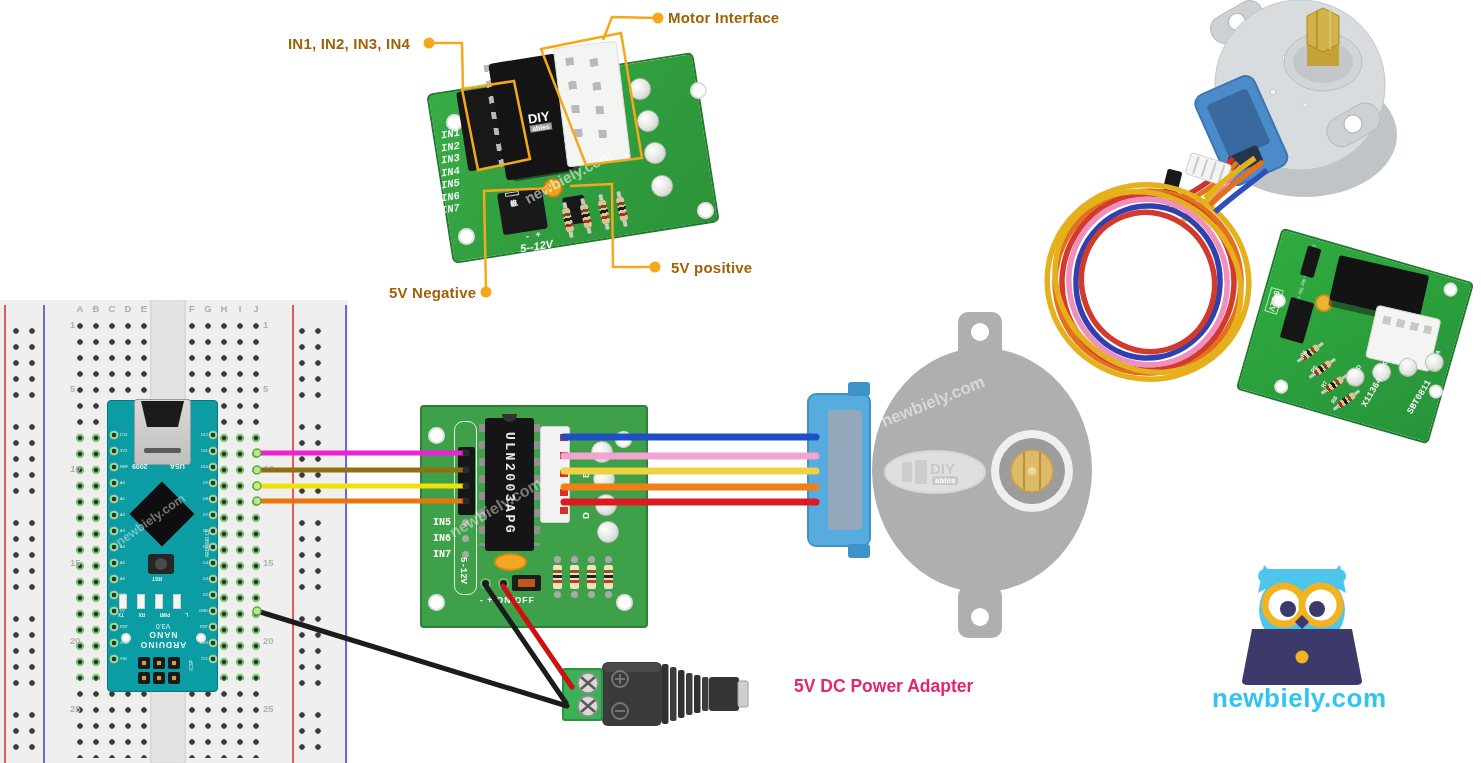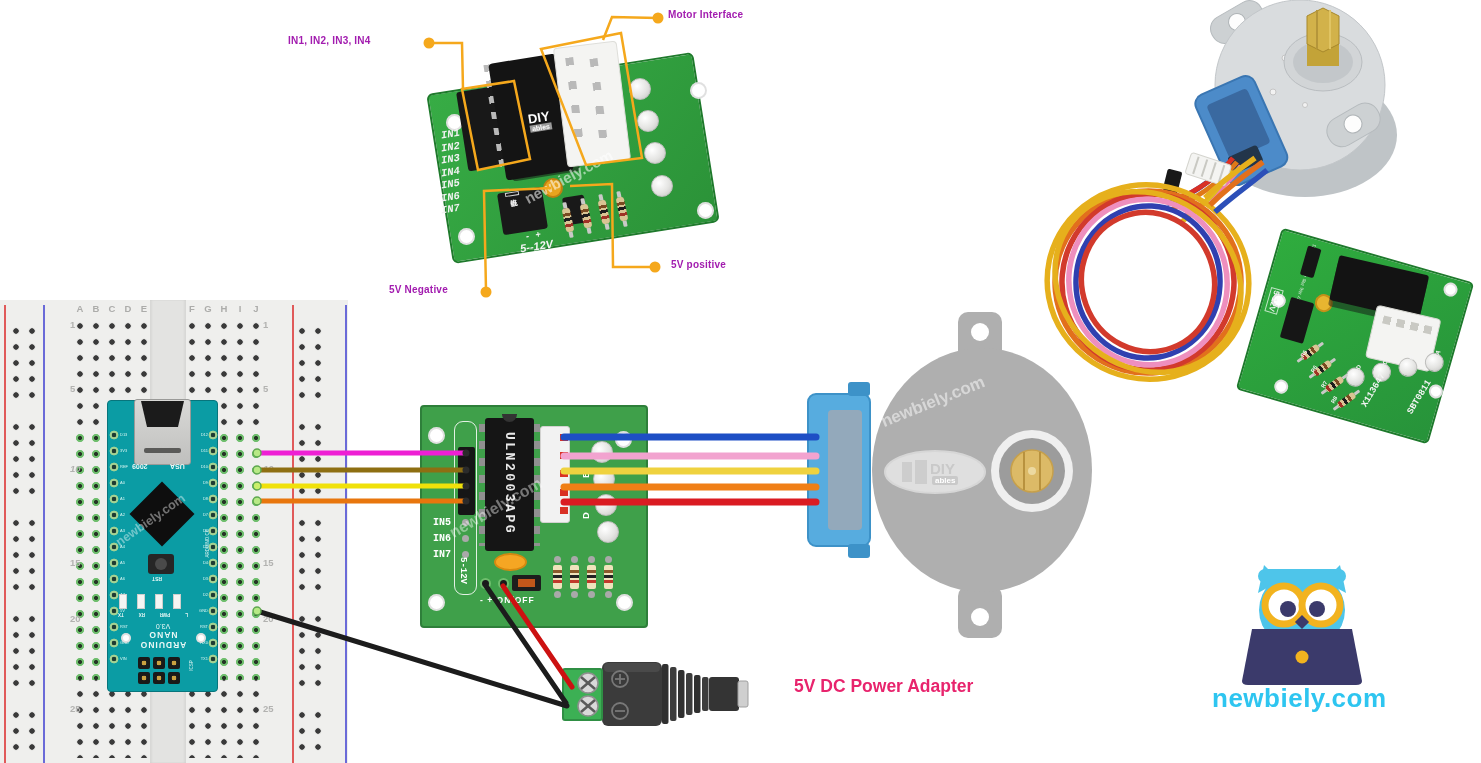--- a/index.html
+++ b/index.html
@@ -2,37 +2,37 @@
 <html><head>
 <meta charset="utf-8">
 <style>
   html,body{margin:0;padding:0;background:#fff;font-family:"Liberation Sans",sans-serif;}
   #stage{position:relative;width:1481px;height:763px;background:#fff;overflow:hidden;}
   #stage *{box-sizing:border-box;}
   .abs{position:absolute;}
   .txt{position:absolute;white-space:nowrap;}
 
   
-  .callout{position:absolute;font-weight:bold;font-size:10px;color:#a21caf;letter-spacing:.2px;}
+  .callout{position:absolute;font-weight:bold;font-size:15px;color:#a16207;letter-spacing:.2px;}
   .callout-pink{position:absolute;font-weight:bold;font-size:17.5px;color:#E8246D;}
 
   
   .bb{position:absolute;left:0;top:300px;width:348px;height:463px;background:#EFEFED;}
   .bb-mid{position:absolute;left:150px;top:0;width:36px;height:463px;background:#E3E3E1;box-shadow:inset 2px 0 2px rgba(0,0,0,.05),inset -2px 0 2px rgba(0,0,0,.05);}
   .rail-line{position:absolute;top:5px;width:2px;height:458px;}
   .holes{position:absolute;background-image:radial-gradient(circle at 8px 8px,#3A3A3A 2.4px,#DCDCDA 3px,transparent 3.9px);background-size:16px 16px;}
   .rail-holes{position:absolute;background-image:repeating-linear-gradient(to bottom,transparent 0 80px,#EFEFED 80px 96px),radial-gradient(circle at 8px 8px,#3A3A3A 2.4px,#DCDCDA 3px,transparent 3.9px);background-size:16px 96px,16px 16px;}
   .greenholes{position:absolute;background-image:radial-gradient(circle at 8px 8px,#253325 1.8px,#6FBE6D 2.3px 3.7px,transparent 4.4px);background-size:16px 16px;}
   .bb-letters{position:absolute;top:303px;width:80px;display:flex;}
   .bb-letters span{width:16px;text-align:center;font-size:9.5px;font-weight:bold;color:#ACACAA;}
   .rowmarks{position:absolute;top:300px;width:18px;}
   .rowmarks span{position:absolute;font-size:9.5px;font-weight:bold;color:#B2B2B0;}
   .rowmarks span:nth-child(1){top:19px;} .rowmarks span:nth-child(2){top:83px;}
   .rowmarks span:nth-child(3){top:163px;font-style:italic;} .rowmarks span:nth-child(4){top:257px;}
-  .rowmarks span:nth-child(5){top:313px;} .rowmarks span:nth-child(6){top:403px;}
+  .rowmarks span:nth-child(5){top:335px;} .rowmarks span:nth-child(6){top:403px;}
 
   
   .nano{position:absolute;left:107px;top:400px;width:111px;height:292px;background:#0B9CA4;border:1px solid #07757C;border-radius:4px;}
   .flip{transform:rotate(180deg);}
   .npin-col{position:absolute;width:10px;height:242px;top:26px;background-image:radial-gradient(circle at 5px 8px,#1E3B33 2px,#A4D292 2.6px 4.1px,transparent 4.7px);background-size:10px 16px;background-repeat:repeat-y;}
   .npins{position:absolute;top:26px;display:flex;flex-direction:column;width:16px;}
   .npins span{height:16px;line-height:16px;font-size:4px;color:rgba(225,250,245,.95);overflow:hidden;}
   .nled{position:absolute;width:8px;height:15px;background:#F5F5F3;border:1px solid #CFCFCD;}
   .nled-lab{position:absolute;display:flex;width:70px;justify-content:space-between;transform:rotate(180deg);}
   .nled-lab span{font-size:4.5px;color:#E8F8F6;font-weight:bold;}

